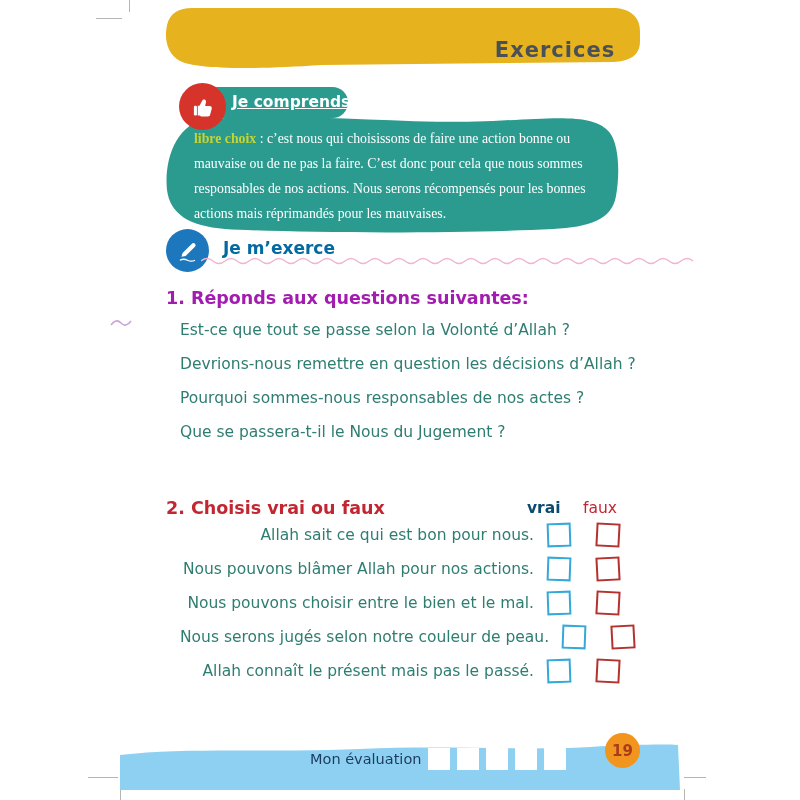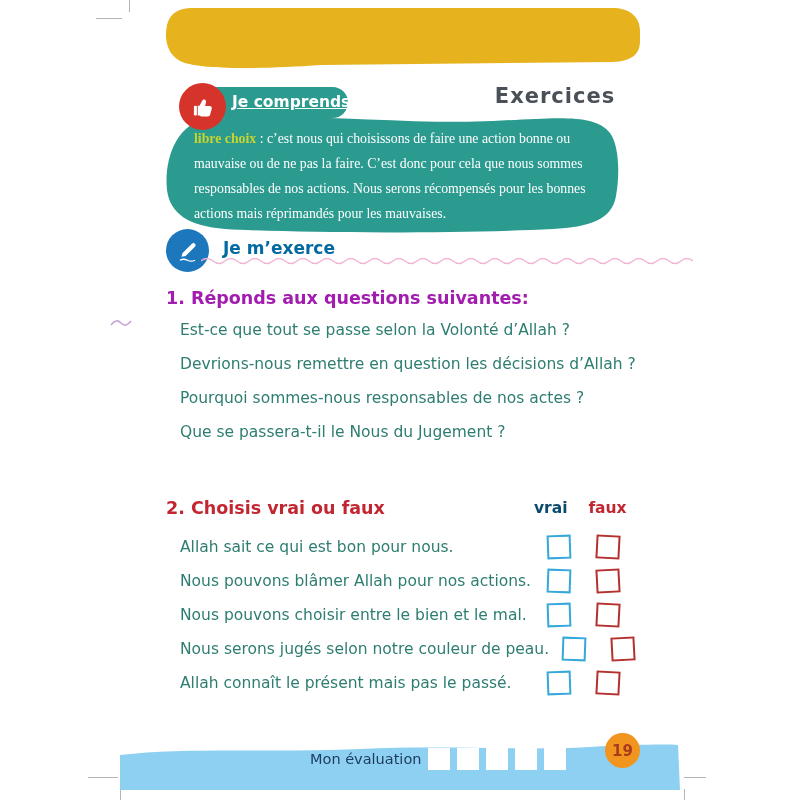--- a/index.html
+++ b/index.html
@@ -6,21 +6,21 @@
   body{
     width:800px;height:800px;position:relative;background:#ffffff;
     font-family:"DejaVu Sans",sans-serif;overflow:hidden;
   }
   
   .crop{position:absolute;background:#b5b5b5;}
   
   .banner-svg{position:absolute;left:162px;top:7px;}
   .banner-title{
     position:absolute;left:480px;top:38px;width:150px;text-align:center;
-    font-weight:bold;font-size:21px;color:#4a5058;letter-spacing:1px;margin-top:46px;
+    font-weight:bold;font-size:21px;color:#4a5058;letter-spacing:1px;
   }
   
   .badge-bubble{
     position:absolute;left:198px;top:87px;width:150px;height:31px;
     background:#2b9b90;border-radius:15px 16px 16px 5px;
   }
   .badge-label{
     position:absolute;left:232px;top:93px;font-weight:bold;font-size:15.5px;color:#ffffff;text-decoration:underline;
   }
   .badge-circle{
@@ -48,25 +48,25 @@
   .ex1-title{
     position:absolute;left:166px;top:288px;font-weight:bold;font-size:17.5px;color:#a21caf;
   }
   .questions{position:absolute;left:166px;top:313px;width:560px;}
   .question{
     height:34px;line-height:34px;padding-left:14px;white-space:nowrap;
     font-size:15.5px;color:#2e7d71;
   }
   
   .ex2{position:absolute;left:166px;top:498px;width:466px;}
-  .ex2-head{display:grid;grid-template-columns:1fr 49px 49px;align-items:center;margin-bottom:12px;}
+  .ex2-head{display:grid;grid-template-columns:1fr 49px 49px;align-items:center;margin-bottom:0;gap:7px;}
   .ex2-title{font-weight:bold;font-size:17.5px;color:#c22731;}
   .col-vrai{font-weight:bold;font-size:15.5px;color:#0c4a6e;}
-  .col-faux{font-weight:bold;font-size:15.5px;color:#c22731;text-align:center;}
-  .ex2-row{display:grid;grid-template-columns:1fr 49px 49px;align-items:center;height:34px;}
+  .col-faux{font-weight:normal;font-size:15.5px;color:#c22731;text-align:left;}
+  .ex2-row{display:grid;grid-template-columns:1fr 49px 49px;align-items:center;height:34px;text-align:right;}
   .statement{white-space:nowrap;font-size:15.5px;color:#2e7d71;padding-left:14px;}
   .cb{width:20px;height:20px;background:#fff;justify-self:center;}
   .cb-vrai{border:2.5px solid #35a8da;}
   .cb-faux{border:2.5px solid #b5312e;}
   .ex2-row:nth-child(odd) .cb-vrai{transform:rotate(2deg);}
   .ex2-row:nth-child(even) .cb-vrai{transform:rotate(-2deg);}
   .ex2-row:nth-child(odd) .cb-faux{transform:rotate(-3deg);}
   .ex2-row:nth-child(even) .cb-faux{transform:rotate(3deg);}
   
   .footer-svg{position:absolute;left:120px;top:742px;}

